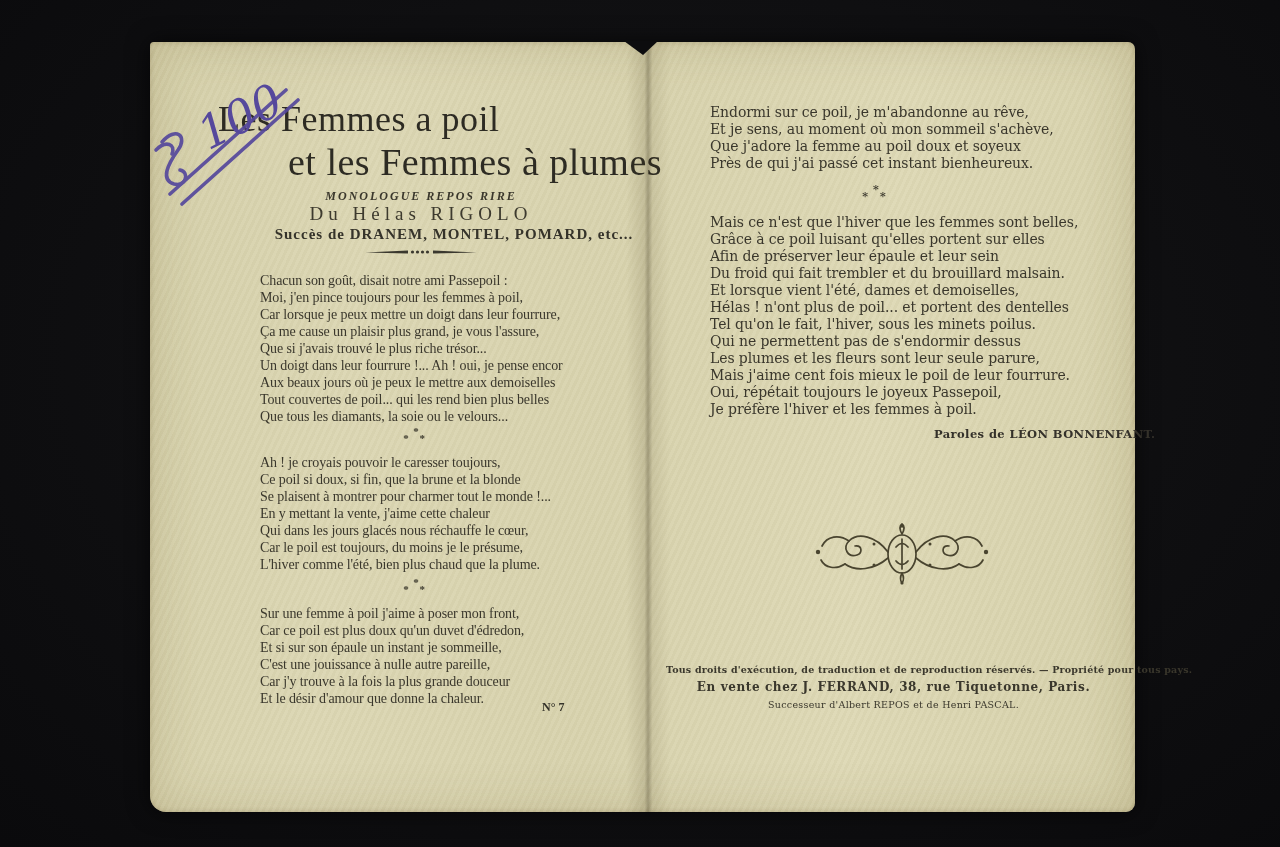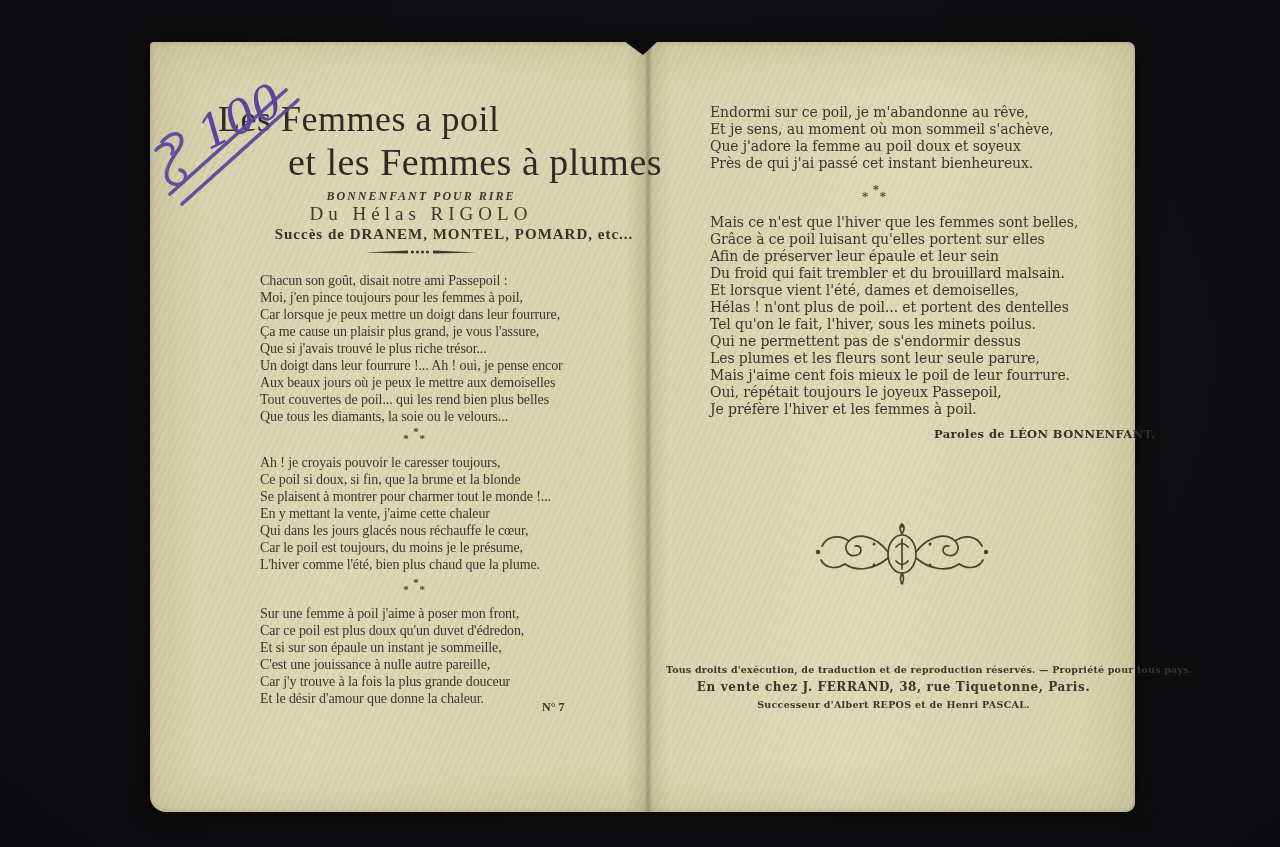--- a/index.html
+++ b/index.html
@@ -61,37 +61,37 @@
   .ast3{left:62px;top:144px;width:332px;}
 
   .page-number{position:absolute;left:376px;top:658px;font-size:12px;font-weight:bold;color:#35332a;}
   .credit-line{position:absolute;left:238px;top:385px;font-size:11.5px;font-weight:bold;letter-spacing:.4px;color:#34312a;white-space:nowrap;margin-left:48px;}
 
   .ornament-wrap{position:absolute;left:164px;top:480px;width:180px;height:64px;}
 
   .imprint{position:absolute;left:18px;top:622px;width:455px;text-align:center;color:#3a372c;}
   .imprint .rights{font-size:9.5px;font-weight:bold;letter-spacing:.2px;margin-bottom:5px;white-space:nowrap;}
   .imprint .vendor{font-size:12px;font-weight:bold;letter-spacing:.6px;margin-bottom:5px;white-space:nowrap;}
-  .imprint .successor{font-size:9.5px;font-weight:bold;letter-spacing:.3px;white-space:nowrap;}
+  .imprint .successor{font-size:9.5px;font-weight:normal;letter-spacing:.3px;white-space:nowrap;}
 
   .handwriting{position:absolute;left:-8px;top:2px;width:300px;height:190px;pointer-events:none;}
 </style>
 </head>
 <body>
 
 <div class="photo-bg"></div>
 
 <div class="booklet">
   <div class="grain"></div>
 
   <div class="page page-left">
 
     <div class="title1">Les Femmes a poil</div>
     <div class="title2">et les Femmes à plumes</div>
-    <div class="genre">BONNENFANT POUR RIRE</div>
+    <div class="genre">MONOLOGUE REPOS RIRE</div>
     <div class="author-line">Du Hélas RIGOLO</div>
     <div class="success-line">Succès de DRANEM, MONTEL, POMARD, etc...</div>
 
     <div class="rule-wrap">
       <svg width="112" height="10" viewBox="0 0 112 10">
         <g fill="#3a382e">
           <polygon points="0,5.4 43,3.6 43,6.4"></polygon>
           <circle cx="47.5" cy="5" r="1.6"></circle>
           <circle cx="52.5" cy="5" r="1.6"></circle>
           <circle cx="57.5" cy="5" r="1.6"></circle>

